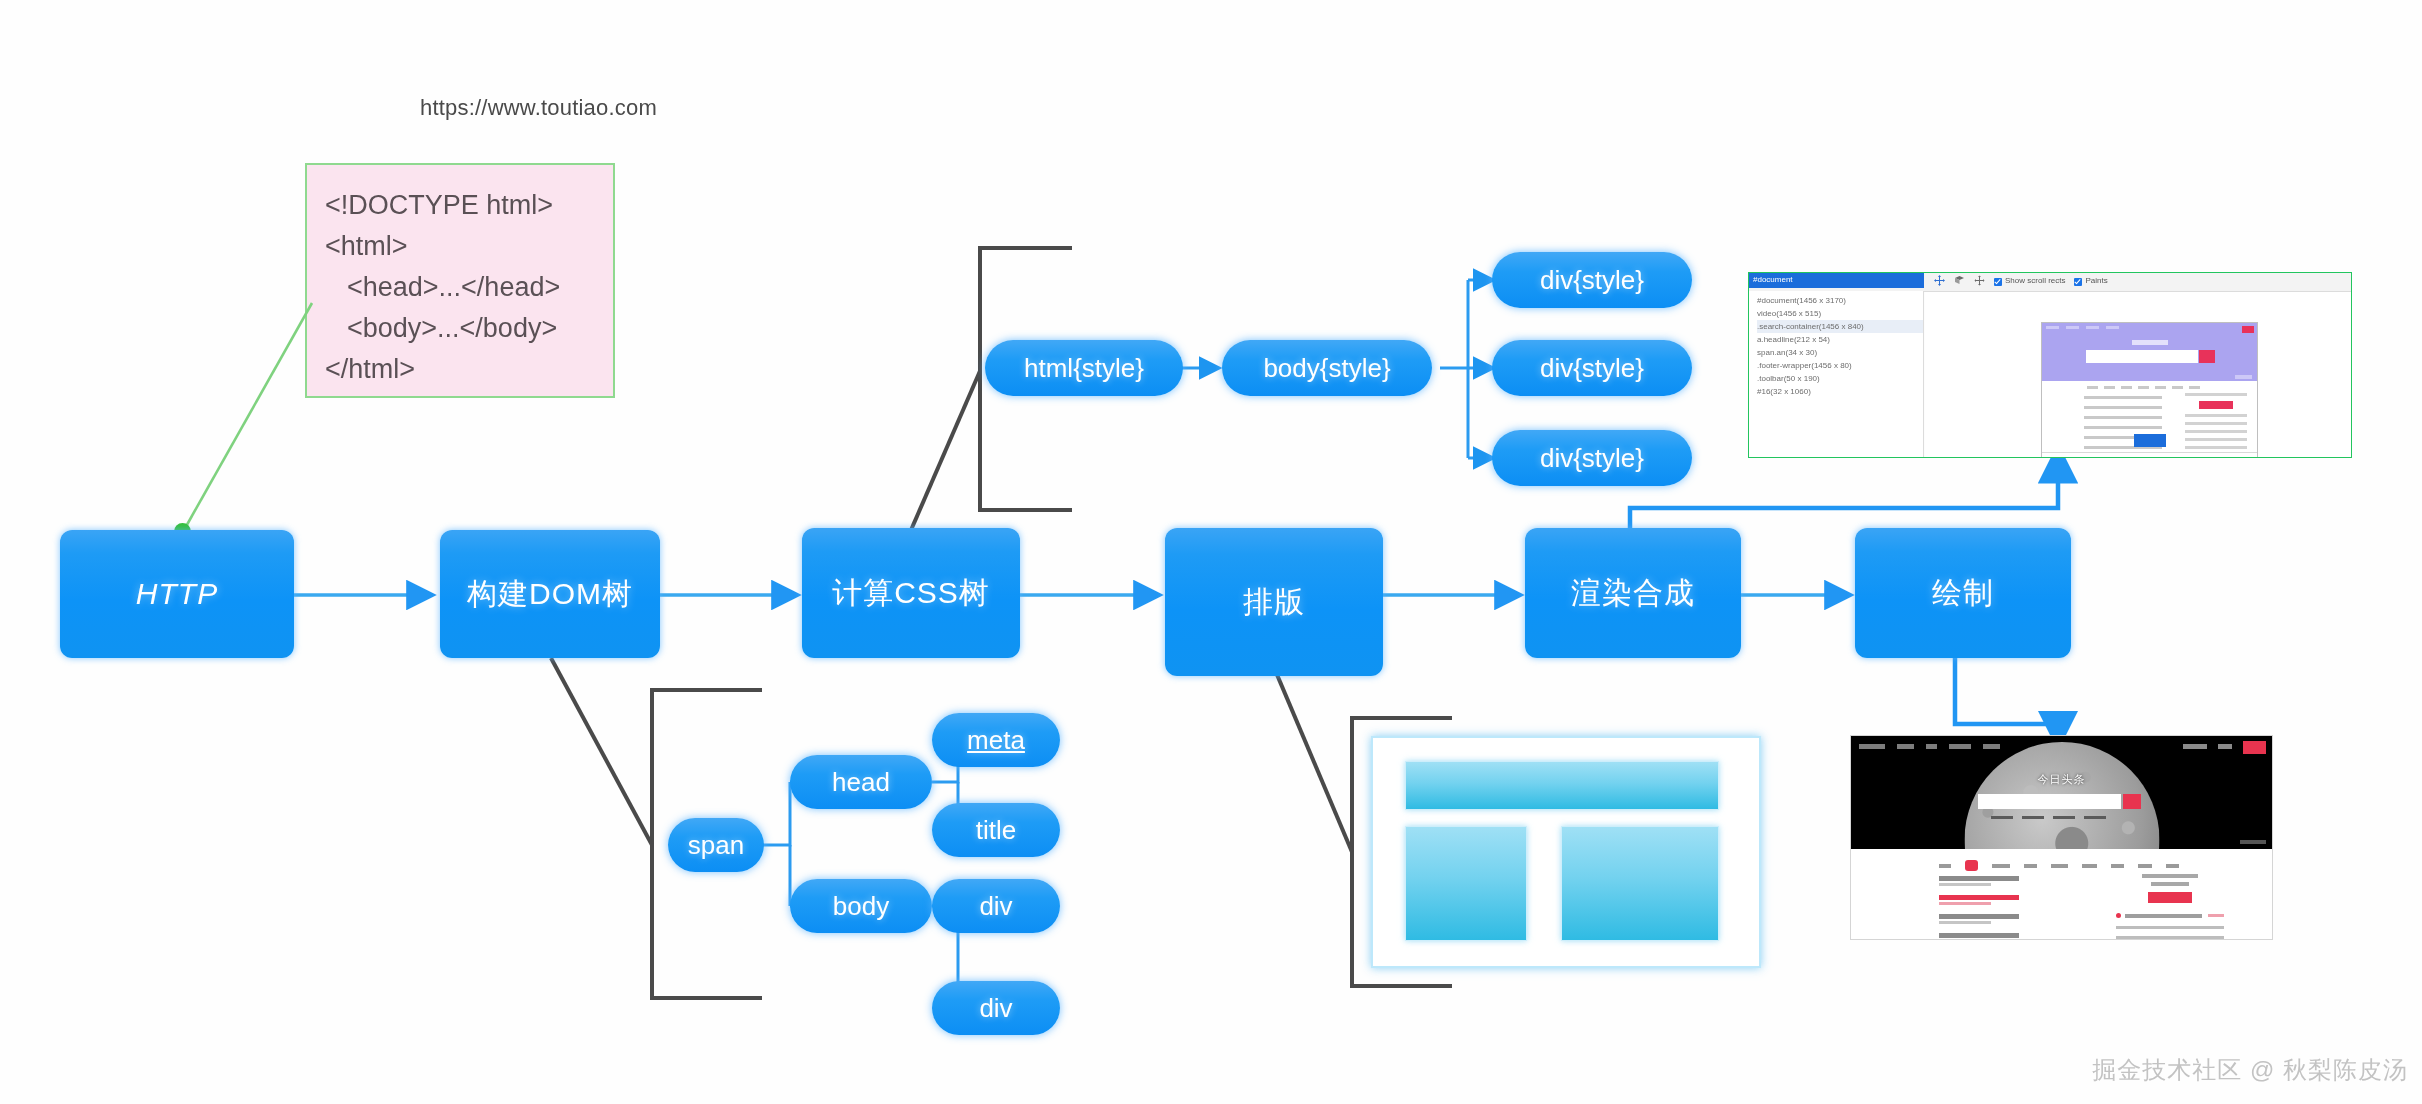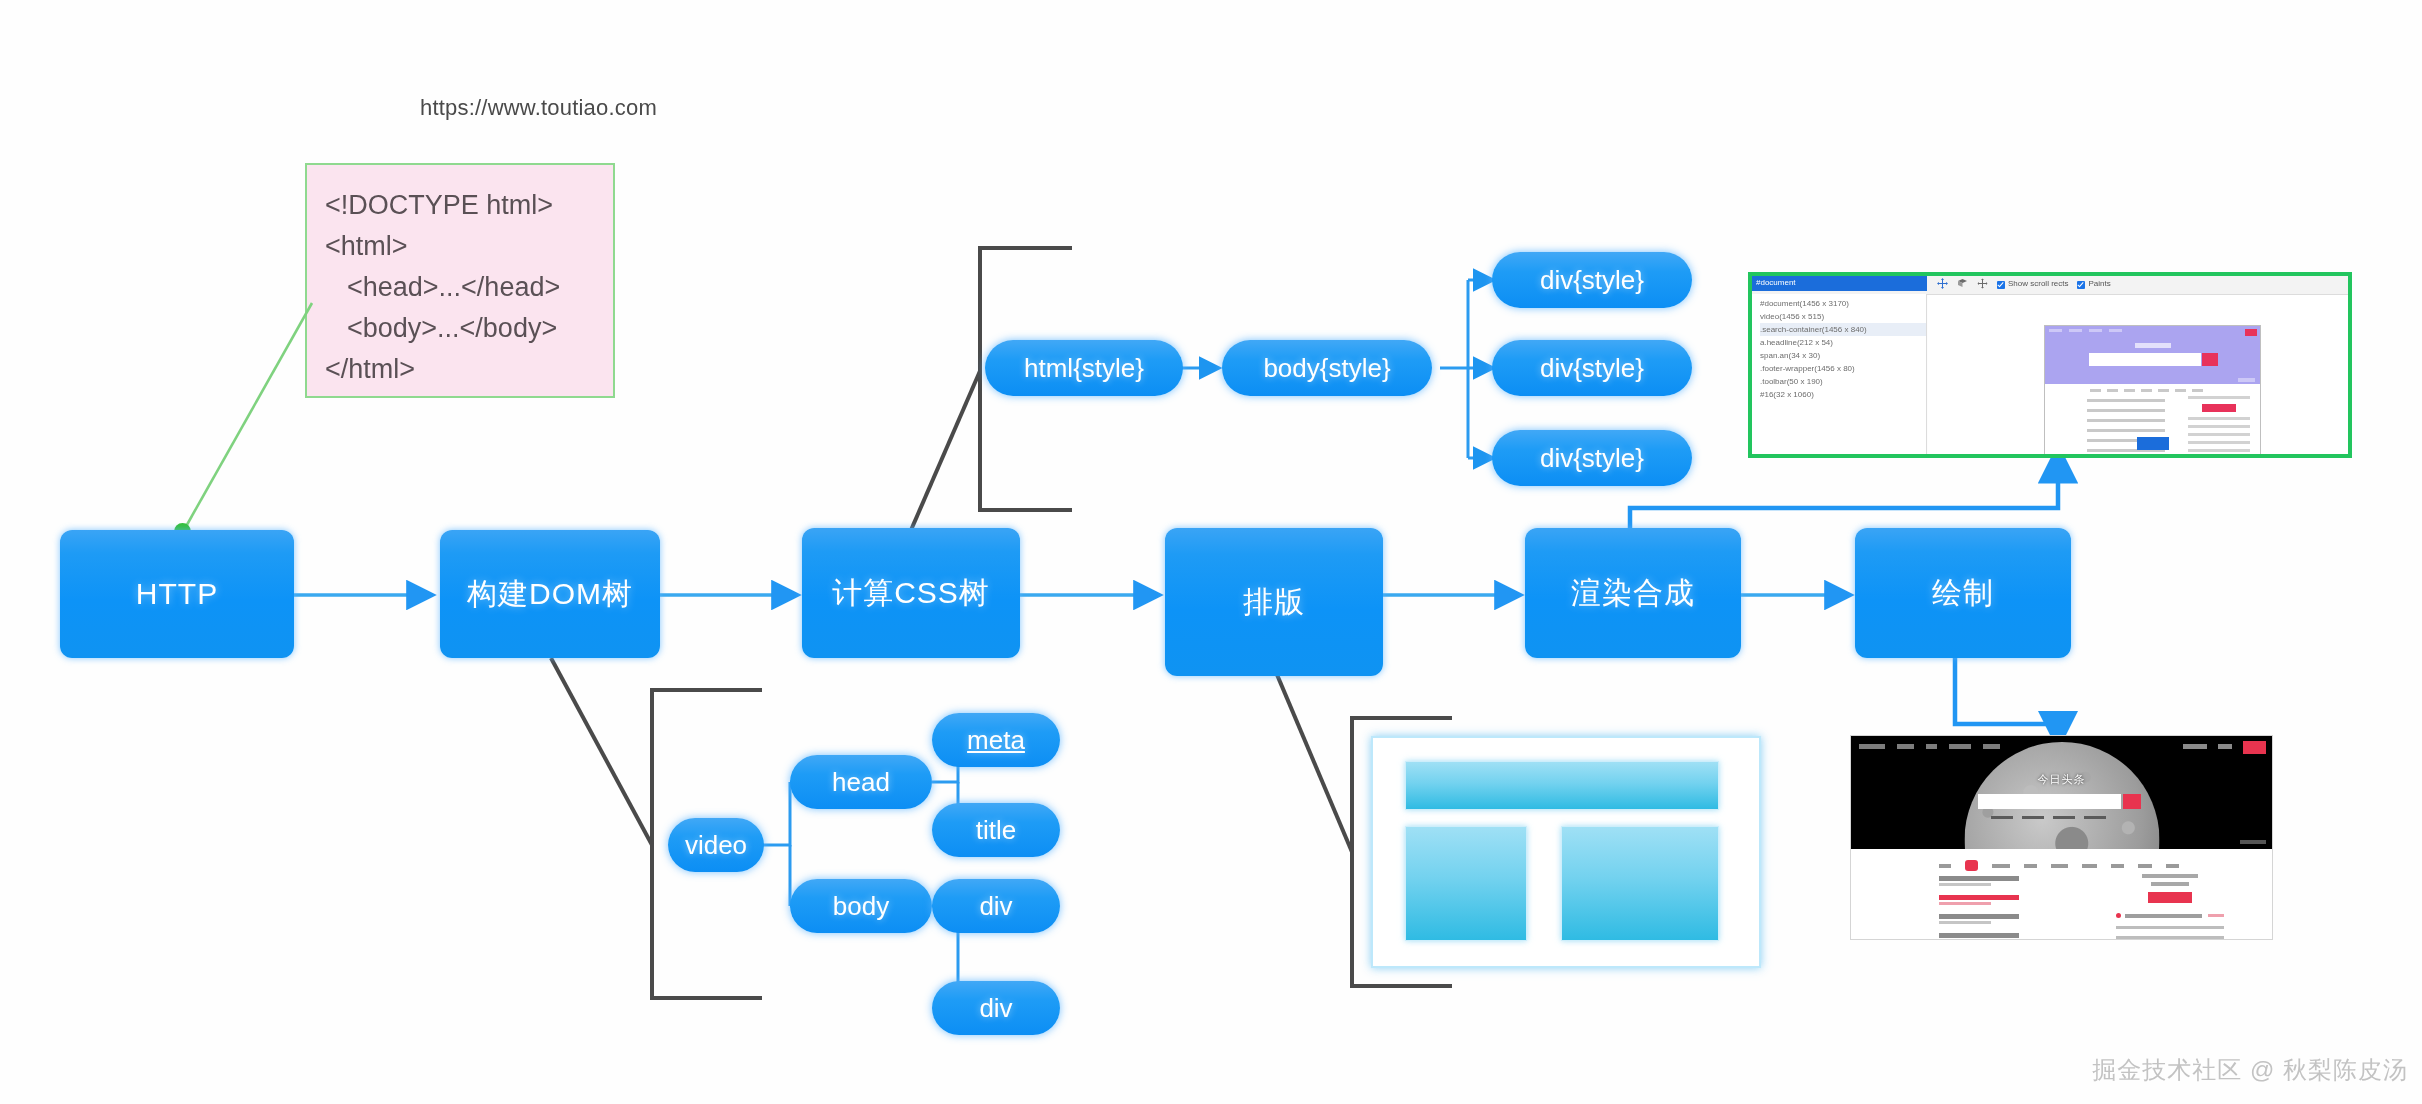--- a/index.html
+++ b/index.html
@@ -123,21 +123,21 @@
   .wf-right  { left: 188px; top: 88px; width: 156px; height: 113px; }
 
   
   .devtools {
     position: absolute;
     left: 1748px;
     top: 272px;
     width: 604px;
     height: 186px;
     background: #fdfdfd;
-    border: 4px solid #22c55e;
+    border: 1px solid #22c55e;
     box-sizing: border-box;
     overflow: hidden;
     font-size: 7px;
     color: #555;
   }
   .dt-toolbar {
     position: absolute;
     left: 0; top: 0;
     width: 100%;
     height: 18px;
@@ -384,34 +384,34 @@
     <line x1="958" y1="906" x2="982" y2="906" stroke="#2b9bf0" stroke-width="3" marker-end="url(#arrBsm)"></line>
     <line x1="958" y1="1008" x2="982" y2="1008" stroke="#2b9bf0" stroke-width="3" marker-end="url(#arrBsm)"></line>
 
     <polyline points="1630,575 1630,508 2058,508 2058,452" fill="none" stroke="#2196f3" stroke-width="4.5" marker-end="url(#arrB)"></polyline>
 
     <polyline points="1955,652 1955,724 2058,724 2058,742" fill="none" stroke="#2196f3" stroke-width="4.5" marker-end="url(#arrB)"></polyline>
   </svg>
 
   <div class="green-dot"></div>
 
-  <div class="flow-box" style="left:60px;  top:530px; width:234px; height:128px;">HTTP</div>
+  <div class="flow-box" style="left:60px;  top:530px; width:234px; height:128px;font-style:italic;">HTTP</div>
   <div class="flow-box" style="left:440px; top:530px; width:220px; height:128px;">构建DOM树</div>
   <div class="flow-box" style="left:802px; top:528px; width:218px; height:130px;">计算CSS树</div>
   <div class="flow-box" style="left:1165px;top:528px; width:218px; height:148px;">排版</div>
   <div class="flow-box" style="left:1525px;top:528px; width:216px; height:130px;">渲染合成</div>
   <div class="flow-box" style="left:1855px;top:528px; width:216px; height:130px;">绘制</div>
 
   <div class="pill" style="left:985px;  top:340px; width:198px; height:56px;">html{style}</div>
   <div class="pill" style="left:1222px; top:340px; width:210px; height:56px;">body{style}</div>
   <div class="pill" style="left:1492px; top:252px; width:200px; height:56px;">div{style}</div>
   <div class="pill" style="left:1492px; top:340px; width:200px; height:56px;">div{style}</div>
   <div class="pill" style="left:1492px; top:430px; width:200px; height:56px;">div{style}</div>
 
-  <div class="pill" style="left:668px;  top:818px; width:96px;  height:54px;">video</div>
+  <div class="pill" style="left:668px;  top:818px; width:96px;  height:54px;">span</div>
   <div class="pill" style="left:790px;  top:755px; width:142px; height:54px;">head</div>
   <div class="pill" style="left:790px;  top:879px; width:142px; height:54px;">body</div>
   <div class="pill" style="left:932px;  top:713px; width:128px; height:54px;text-decoration:underline;">meta</div>
   <div class="pill" style="left:932px;  top:803px; width:128px; height:54px;">title</div>
   <div class="pill" style="left:932px;  top:879px; width:128px; height:54px;">div</div>
   <div class="pill" style="left:932px;  top:981px; width:128px; height:54px;">div</div>
 
   <div class="wireframe">
     <div class="wf-block wf-header"></div>
     <div class="wf-block wf-left"></div>

